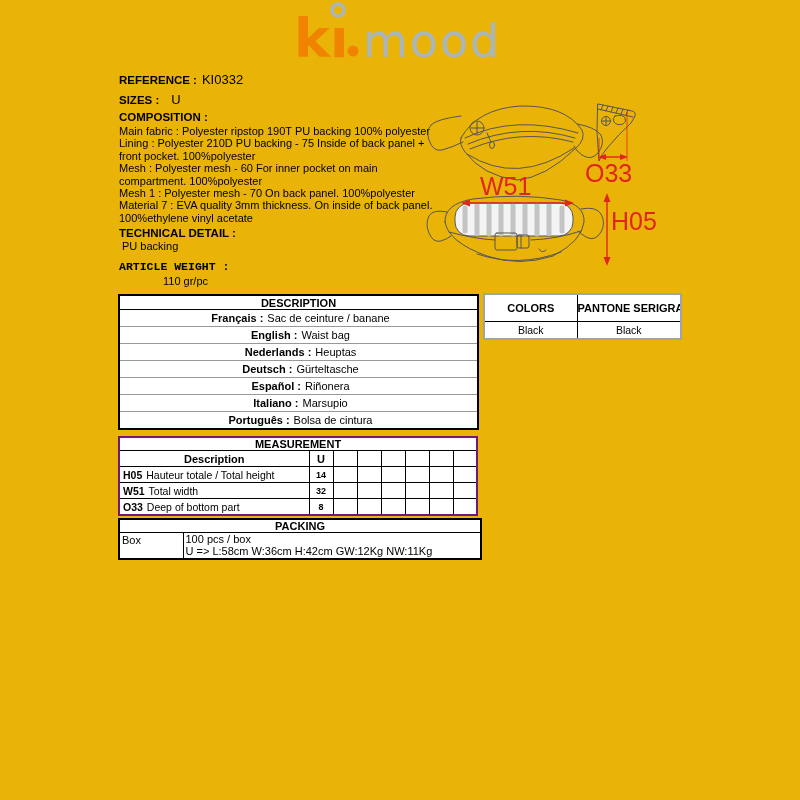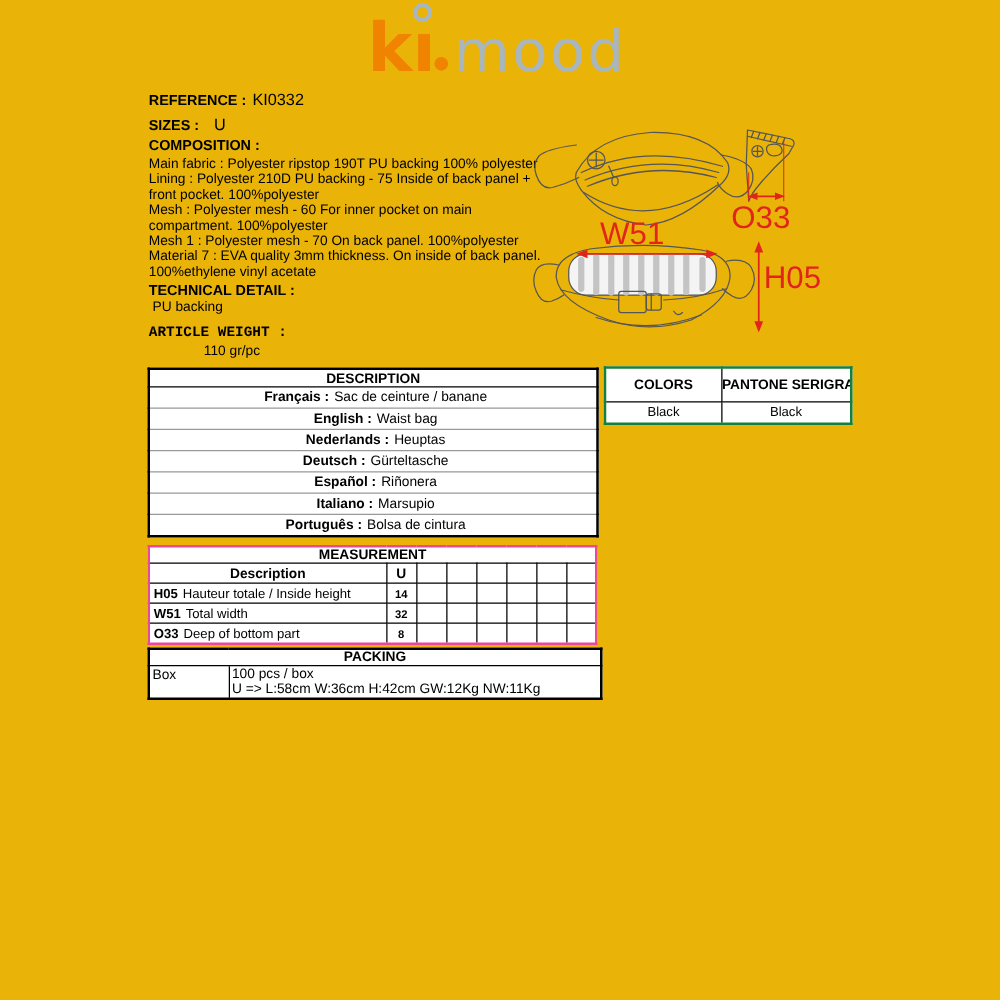--- a/index.html
+++ b/index.html
@@ -32,25 +32,25 @@
 
   
   table { border-collapse:collapse; table-layout:fixed; position:absolute; background:#fff; }
   table th, table td { overflow:hidden; white-space:nowrap; }
 
   .desc-table { left:118px; top:294px; width:361px; border:2px solid #000; }
   .desc-table th { border-bottom:1.5px solid #000; height:13px; font-size:11px; text-align:center; padding:0; }
   .desc-table td { border-top:1px solid #999; height:16px; font-size:11px; padding:0 0 0 4px; text-align:center; }
   .desc-val { margin-left:4px; }
 
-  .colors-table { left:483px; top:293px; width:197px; border:2px solid #15803d; }
+  .colors-table { left:483px; top:293px; width:197px; border:2px solid #a3a3a3; }
   .colors-table th { border:1px solid #000; font-size:11px; line-height:12px; padding:1px 0; height:24px; text-align:center; vertical-align:middle; }
   .colors-table td { border:1px solid #000; font-size:10.5px; height:14px; text-align:center; }
 
-  .meas-table { left:118px; top:436px; width:330px; border:2px solid #ec4899; }
+  .meas-table { left:118px; top:436px; width:330px; border:2px solid #701a75; }
   .meas-table th.cap { border:1px solid #000; height:12px; font-size:11px; text-align:center; padding:0; }
   .meas-table td { border:1px solid #000; font-size:10.5px; height:15px; padding:0; }
   .meas-table td.dhead { text-align:center; font-weight:bold; font-size:11px; }
   .meas-table td.uhead { text-align:center; font-weight:bold; font-size:11px; }
   .meas-table td.mdesc { text-align:left; padding-left:3px; }
   .meas-table td.mval { text-align:center; font-weight:bold; font-size:9px; }
   .m-label { margin-left:4px; }
 
   .pack-table { left:118px; top:518px; width:362px; border:2px solid #000; }
   .pack-table th { border:1px solid #000; height:12px; font-size:11px; text-align:center; padding:0; }
@@ -236,21 +236,21 @@
       <td class="dhead">Description</td>
       <td class="uhead">U</td>
       <td></td>
           <td></td>
       <td></td>
           <td></td>
       <td></td>
           <td></td>
     </tr>
     <tr>
-      <td class="mdesc"><b>H05</b><span class="m-label">Hauteur totale / Inside height</span></td>
+      <td class="mdesc"><b>H05</b><span class="m-label">Hauteur totale / Total height</span></td>
       <td class="mval">14</td>
       <td></td>
           <td></td>
       <td></td>
           <td></td>
       <td></td>
           <td></td>
     </tr>
     <tr>
       <td class="mdesc"><b>W51</b><span class="m-label">Total width</span></td>

